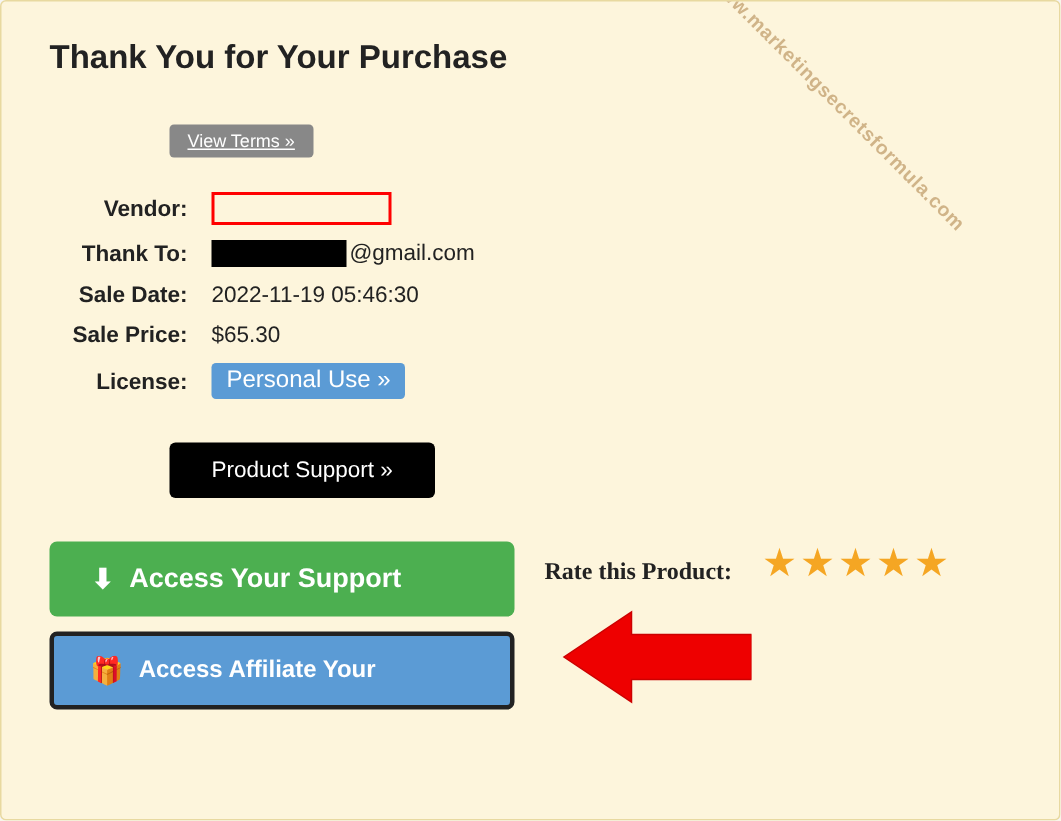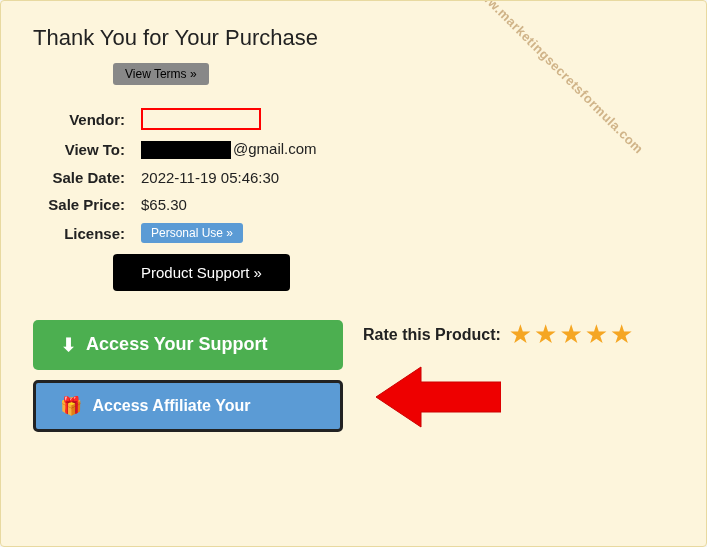--- a/index.html
+++ b/index.html
@@ -19,56 +19,57 @@
       border-radius: 4px;
       padding: 24px 32px 28px 32px;
       width: 707px;
       min-height: 547px;
       position: relative;
       overflow: hidden;
     }
 
     .page-title {
       font-size: 22px;
-      font-weight: normal;
+      font-weight: bold;
       color: #222;
-      margin-bottom: 12px;
+      margin-bottom: 32px;
     }
 
     .watermark {
       position: absolute;
       top: 60px;
       right: 30px;
       transform: rotate(45deg);
       color: #c8a87a;
       font-size: 13px;
       font-weight: bold;
       white-space: nowrap;
       pointer-events: none;
       opacity: 0.85;
       letter-spacing: 0.5px;
     }
 
     .view-terms-btn {
       display: inline-block;
       background: #888;
-      color: #000000;
+      color: #ffffff;
       font-size: 12px;
       padding: 4px 12px;
       border-radius: 3px;
       border: none;
       cursor: pointer;
       margin-bottom: 18px;
       margin-left: 80px;
+      text-decoration: underline;
     }
 
     .info-table {
       width: 100%;
       border-collapse: collapse;
-      margin-bottom: 6px;
+      margin-bottom: 24px;
     }
 
     .info-table tr td {
       padding: 5px 8px;
       font-size: 15px;
       color: #222;
     }
 
     .info-table tr td:first-child {
       font-weight: bold;
@@ -91,21 +92,21 @@
       height: 18px;
       background: #000;
       vertical-align: middle;
       margin-right: 2px;
     }
 
     .license-badge {
       display: inline-block;
       background: #5b9bd5;
       color: #fff;
-      font-size: 12px;
+      font-size: 16px;
       padding: 3px 10px;
       border-radius: 3px;
       cursor: pointer;
     }
 
     .product-support-btn {
       display: inline-block;
       background: #000000;
       color: #fff;
       font-size: 15px;
@@ -164,22 +165,23 @@
     .right-col {
       display: flex;
       flex-direction: column;
       align-items: flex-start;
       margin-left: 20px;
       gap: 8px;
     }
 
     .rate-row {
       display: flex;
-      align-items: center;
-      gap: 8px;
+      align-items: flex-end;
+      gap: 20px;
+      font-family: Liberation Serif, serif;
     }
 
     .rate-label {
       font-size: 16px;
       font-weight: bold;
       color: #222;
     }
 
     .stars {
       display: flex;
@@ -219,21 +221,21 @@
 
   <table class="info-table">
     <tbody>
         <tr>
       <td>Vendor:</td>
       <td>
         <span class="vendor-box"></span>
       </td>
     </tr>
     <tr>
-      <td>View To:</td>
+      <td>Thank To:</td>
       <td>
         <span class="sold-to-box"></span><span>@gmail.com</span>
       </td>
     </tr>
     <tr>
       <td>Sale Date:</td>
       <td>2022-11-19 05:46:30</td>
     </tr>
     <tr>
       <td>Sale Price:</td>

